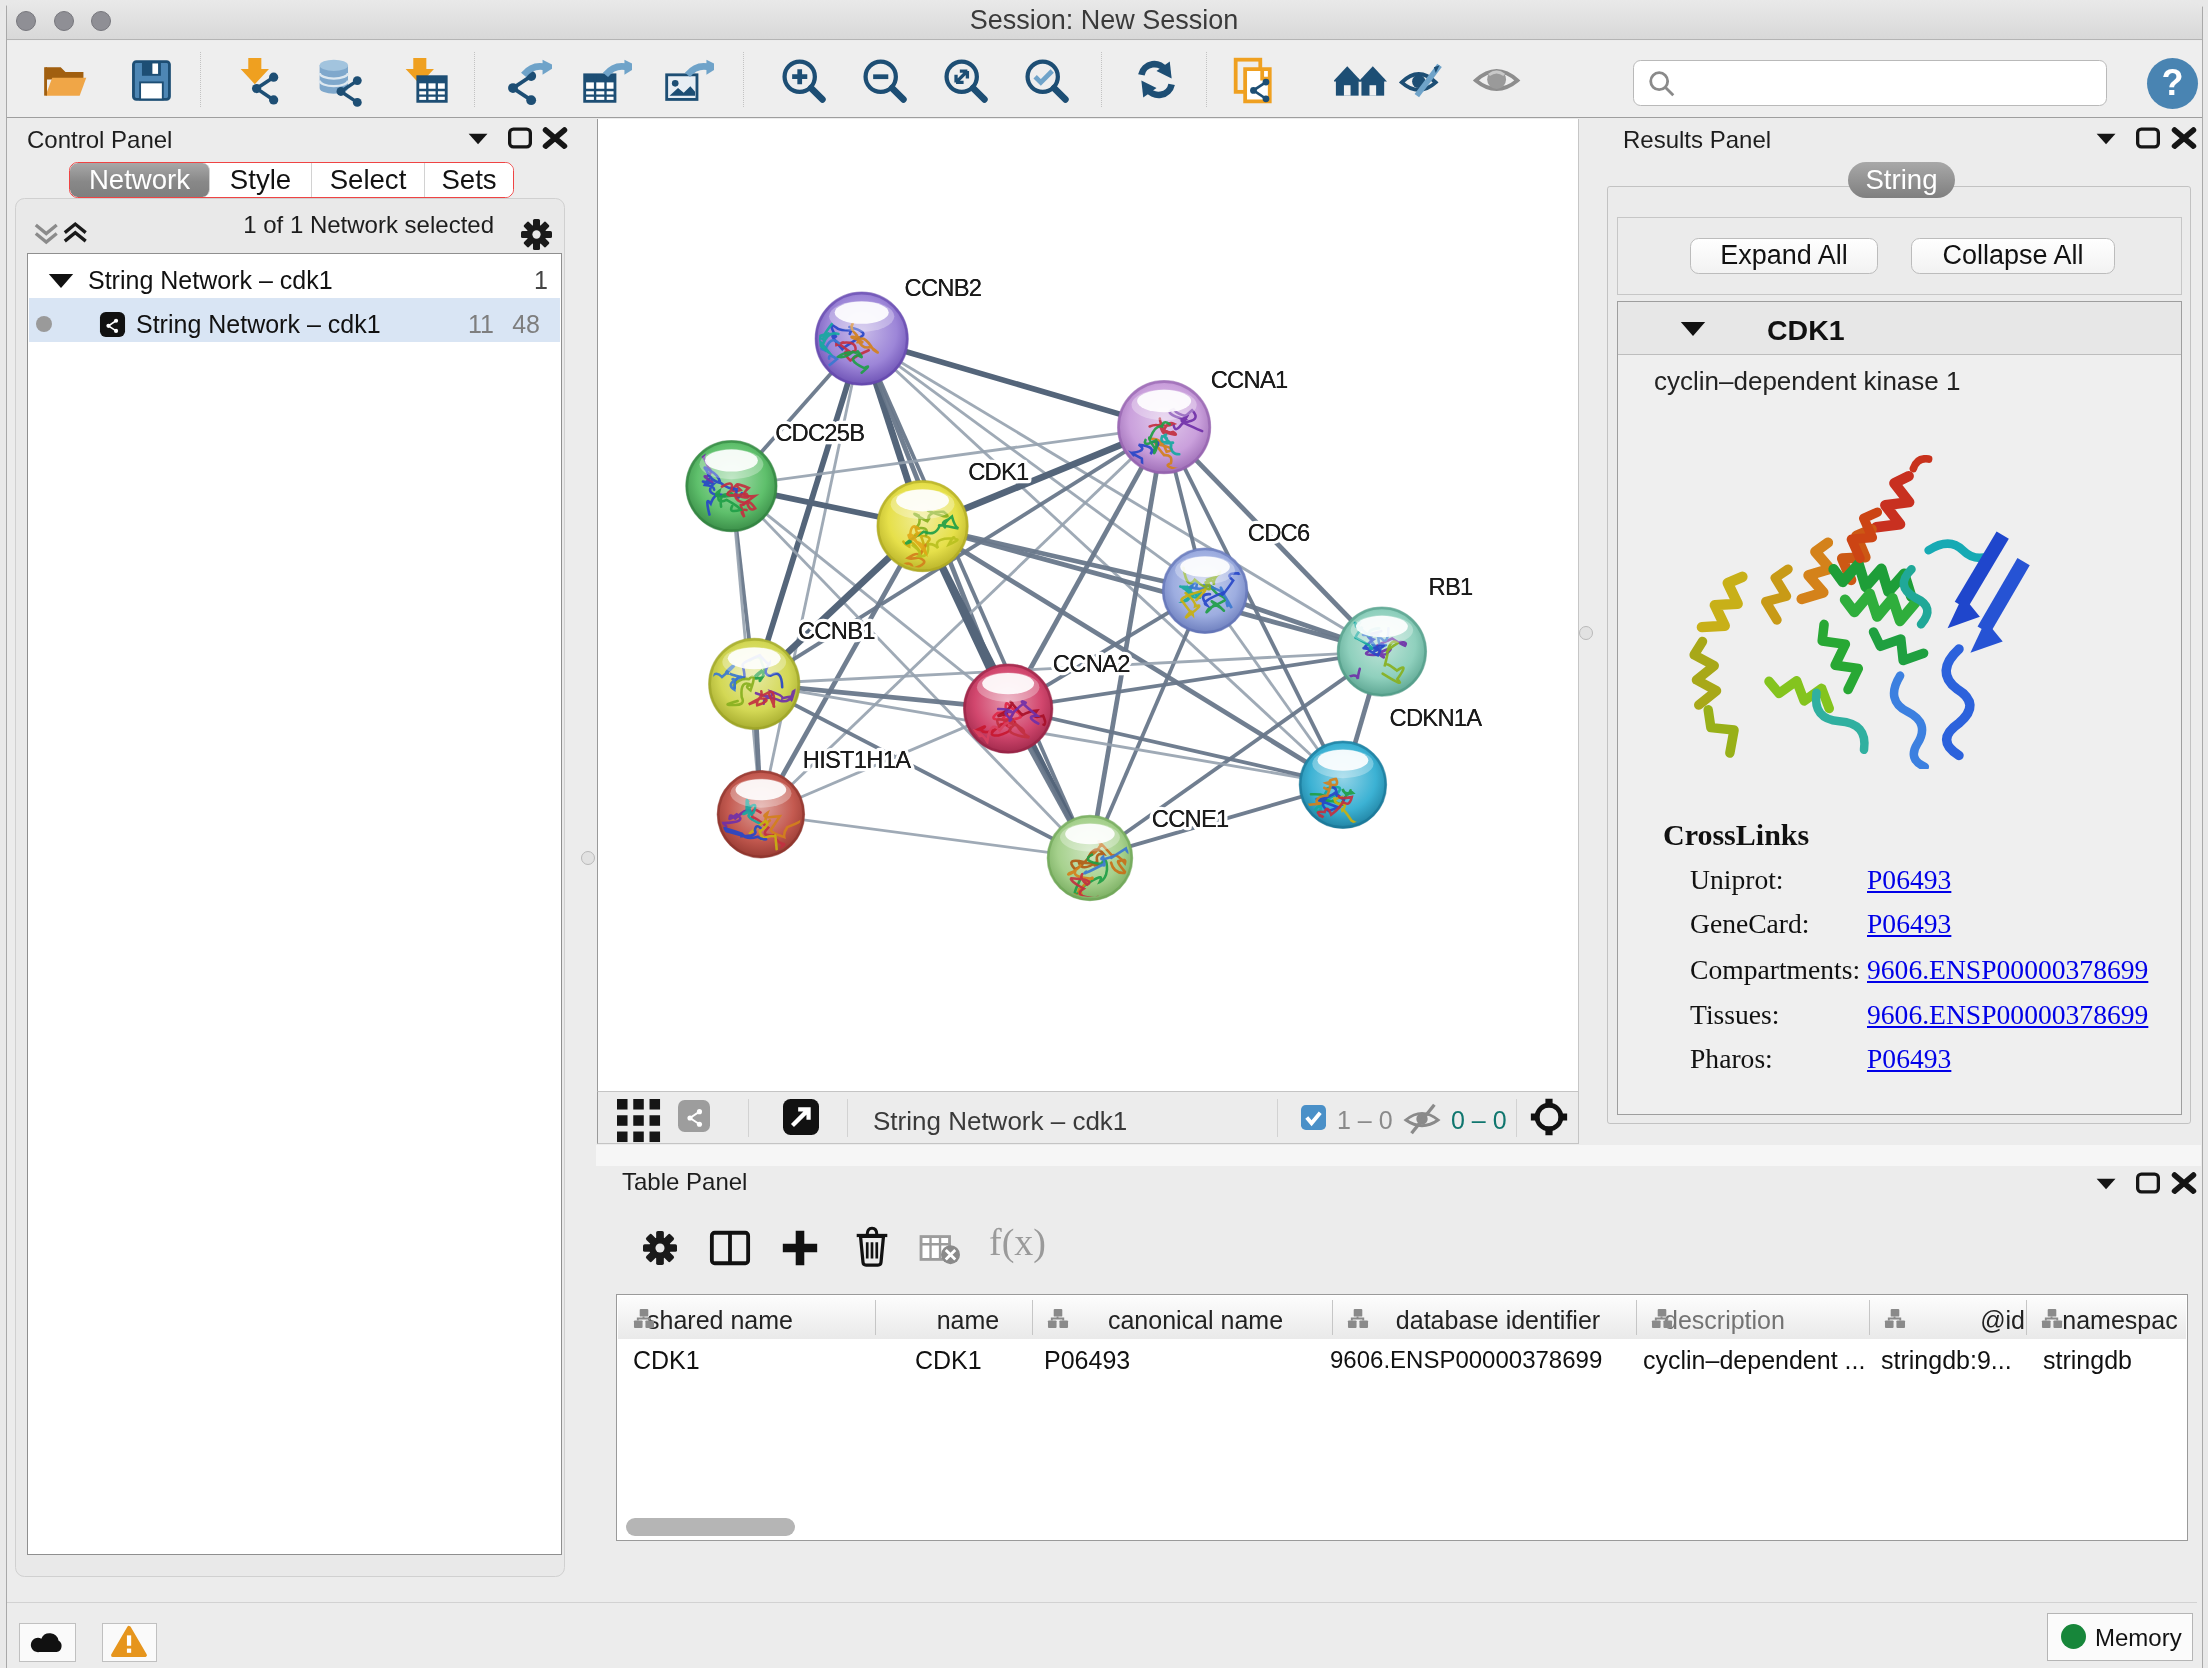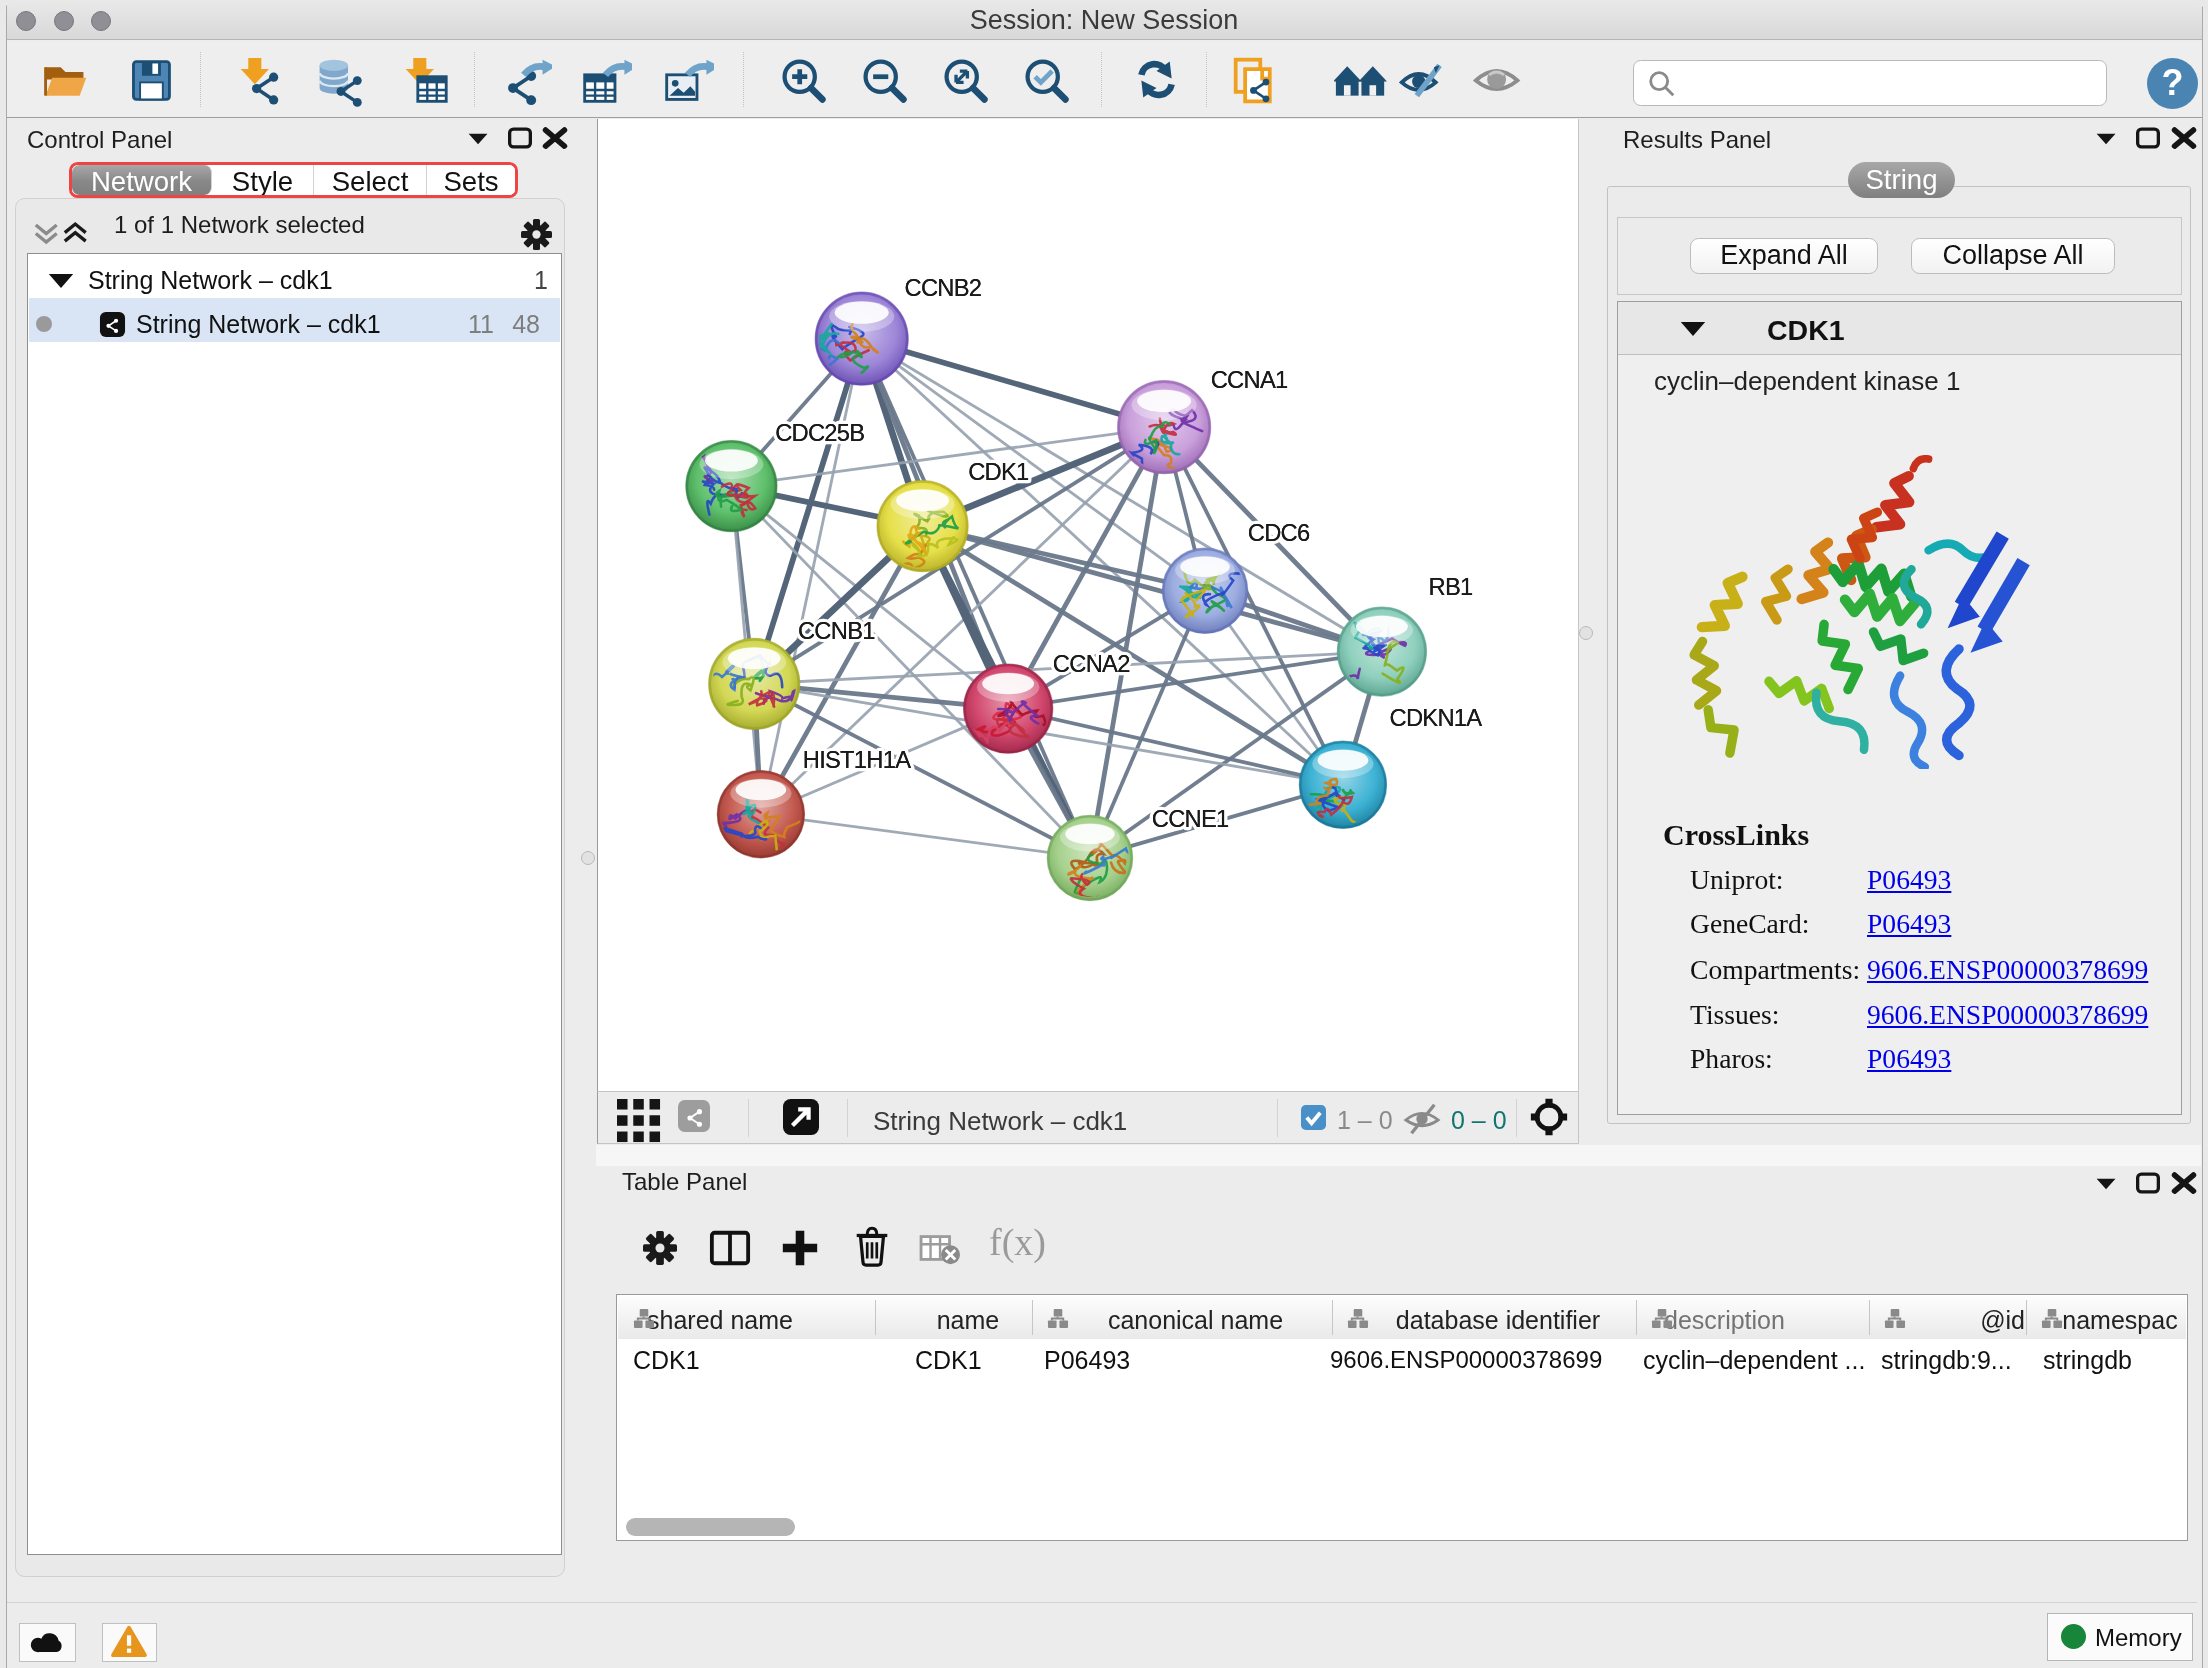--- a/index.html
+++ b/index.html
@@ -14,21 +14,21 @@
  background:linear-gradient(#e9e9e9,#d8d8d8);border-bottom:1px solid #b4b4b4}
 .tl{position:absolute;top:10.5px;width:20px;height:20px;border-radius:50%;
  background:#8f8f95;border:1px solid #77777d}
 .title{position:absolute;top:0;left:0;width:100%;height:40px;line-height:40px;
  text-align:center;font-size:27px;color:#3a3a3a}
 .toolbar{position:absolute;left:0;top:41px;width:100%;height:77px;background:#eeeeee;
  border-bottom:1.9px solid #9e9e9e}
 .tsep{position:absolute;top:11.4px;height:55px;width:0;border-left:1.9px dotted #c2c2c2}
 .ticon{position:absolute;top:13.3px}
 .panelhead{font-size:24px;color:#1d1d1d}
-.tabstrip{position:absolute;display:flex;border:3px solid #ef4444;border-radius:8.6px;
+.tabstrip{position:absolute;display:flex;border:1px solid #ef4444;border-radius:8.6px;
  overflow:hidden;background:#fff}
 .tab{font-size:27.6px;color:#111;background:#fff;text-align:center;
  border-right:1px solid #d2d2d2;line-height:34px}
 .tab:last-child{border-right:none}
 .tabsel{background:linear-gradient(#a8a8a8,#888888 55%,#7f7f7f);color:#fff;border-radius:7.6px;}
 .btn{position:absolute;background:linear-gradient(#ffffff,#f2f2f2);border:1.9px solid #bcbcbc;
  border-radius:8.6px;font-size:27px;color:#111;text-align:center}
 a.lk{color:#0000e8;text-decoration:underline}
 .serif{font-family:"Liberation Serif",serif}
 </style></head><body>
@@ -193,21 +193,21 @@
       <div class="tab" style="width:113px">Select</div>
       <div class="tab" style="width:88px">Sets</div>
     </div>
 <div class="abs" style="left:15px;top:198px;width:550px;height:1379px;background:#e9e9e9;border:1px solid #d0d0d0;border-radius:9.5px"></div>
 <svg style="position:absolute;left:32px;top:221px" width="28.5" height="27" viewBox="0 0 30 28">
       <path d="M4 4 l11 9 11-9 M4 13 l11 9 11-9" stroke="#8b8b8b" stroke-width="3.5" fill="none"></path>
     </svg>
 <svg style="position:absolute;left:61px;top:221px" width="28.5" height="27" viewBox="0 0 30 28">
       <path d="M4 12 l11 -9 11 9 M4 21 l11 -9 11 9" stroke="#1a1a1a" stroke-width="3.5" fill="none"></path>
     </svg>
-<div class="abs" style="left:114px;top:211px;width:380px;text-align:left;font-size:24px;color:#1c1c1c">1 of 1 Network selected</div>
+<div class="abs" style="left:114px;top:211px;width:380px;text-align:right;font-size:24px;color:#1c1c1c">1 of 1 Network selected</div>
 <svg style="position:absolute;left:521px;top:219px" width="31" height="31" viewBox="0 0 33 33">
       <g transform="translate(16.5,16.5) scale(1.1)">
         <circle r="9.5" fill="#1a1a1a"></circle>
         <rect x="-3.4" y="-15" width="6.8" height="9" rx="1.5" fill="#1a1a1a" transform="rotate(0)"></rect>
         <rect x="-3.4" y="-15" width="6.8" height="9" rx="1.5" fill="#1a1a1a" transform="rotate(45)"></rect>
         <rect x="-3.4" y="-15" width="6.8" height="9" rx="1.5" fill="#1a1a1a" transform="rotate(90)"></rect>
         <rect x="-3.4" y="-15" width="6.8" height="9" rx="1.5" fill="#1a1a1a" transform="rotate(135)"></rect>
         <rect x="-3.4" y="-15" width="6.8" height="9" rx="1.5" fill="#1a1a1a" transform="rotate(180)"></rect>
         <rect x="-3.4" y="-15" width="6.8" height="9" rx="1.5" fill="#1a1a1a" transform="rotate(225)"></rect>
         <rect x="-3.4" y="-15" width="6.8" height="9" rx="1.5" fill="#1a1a1a" transform="rotate(270)"></rect>

